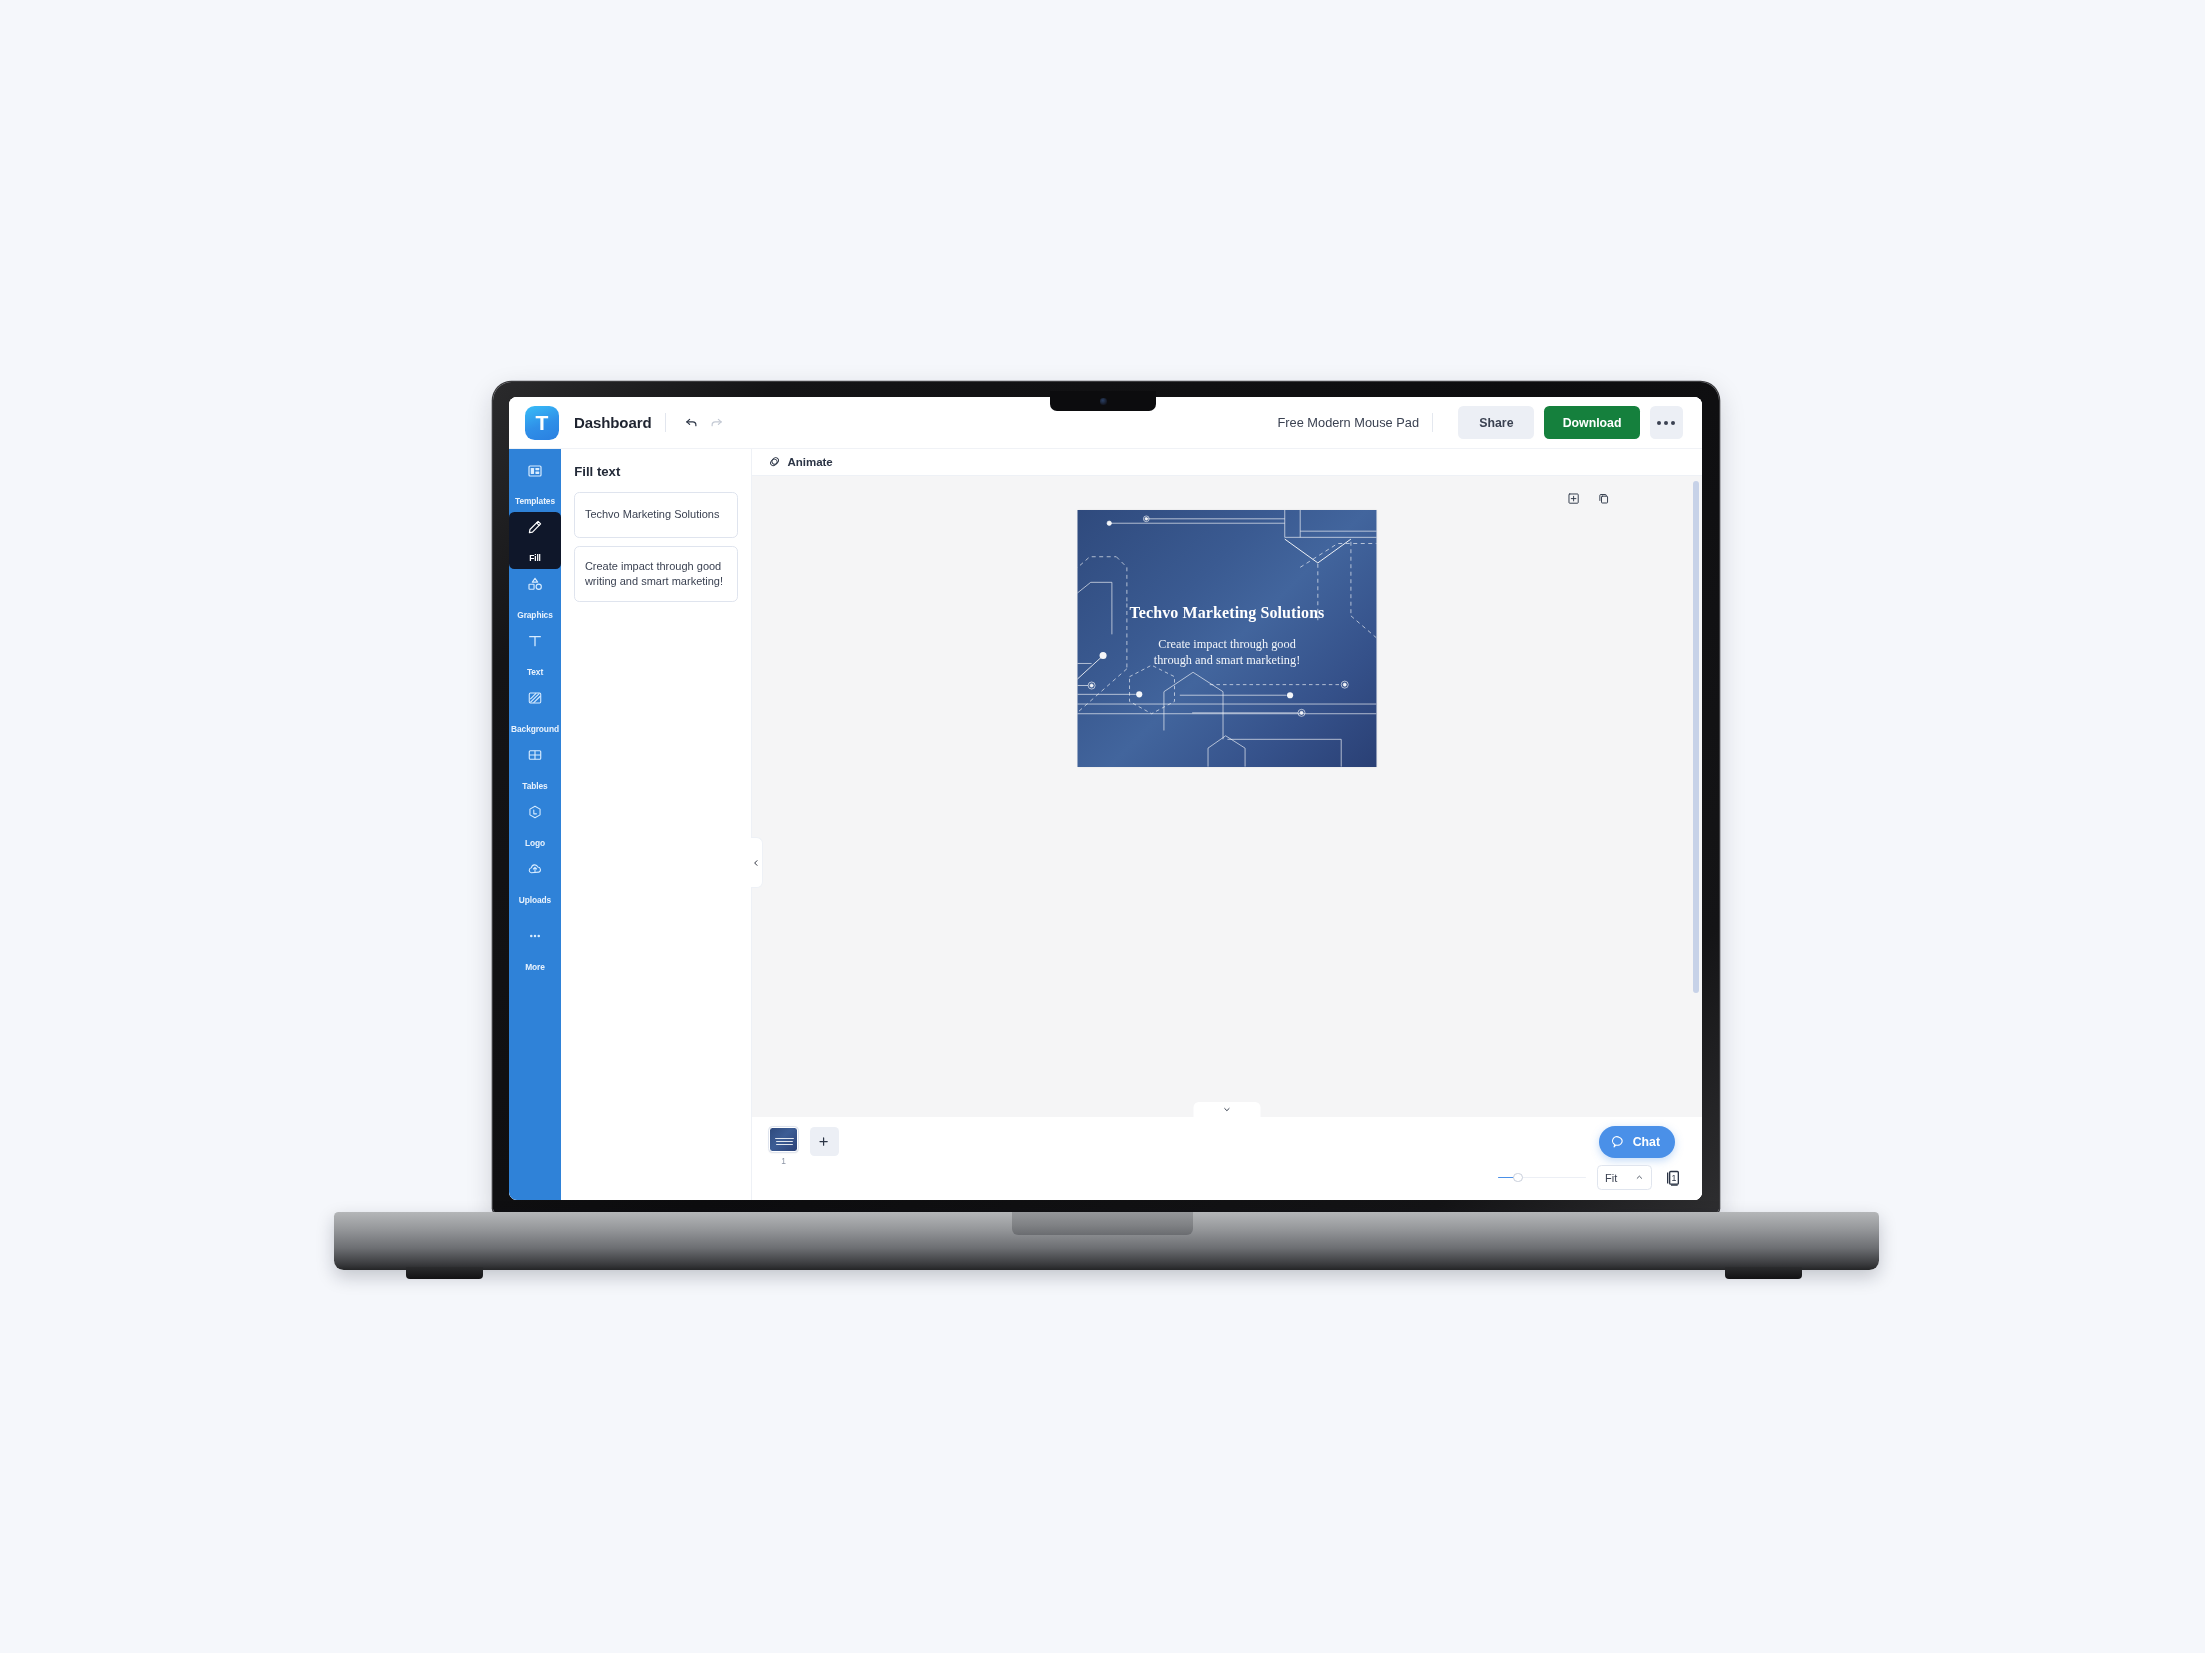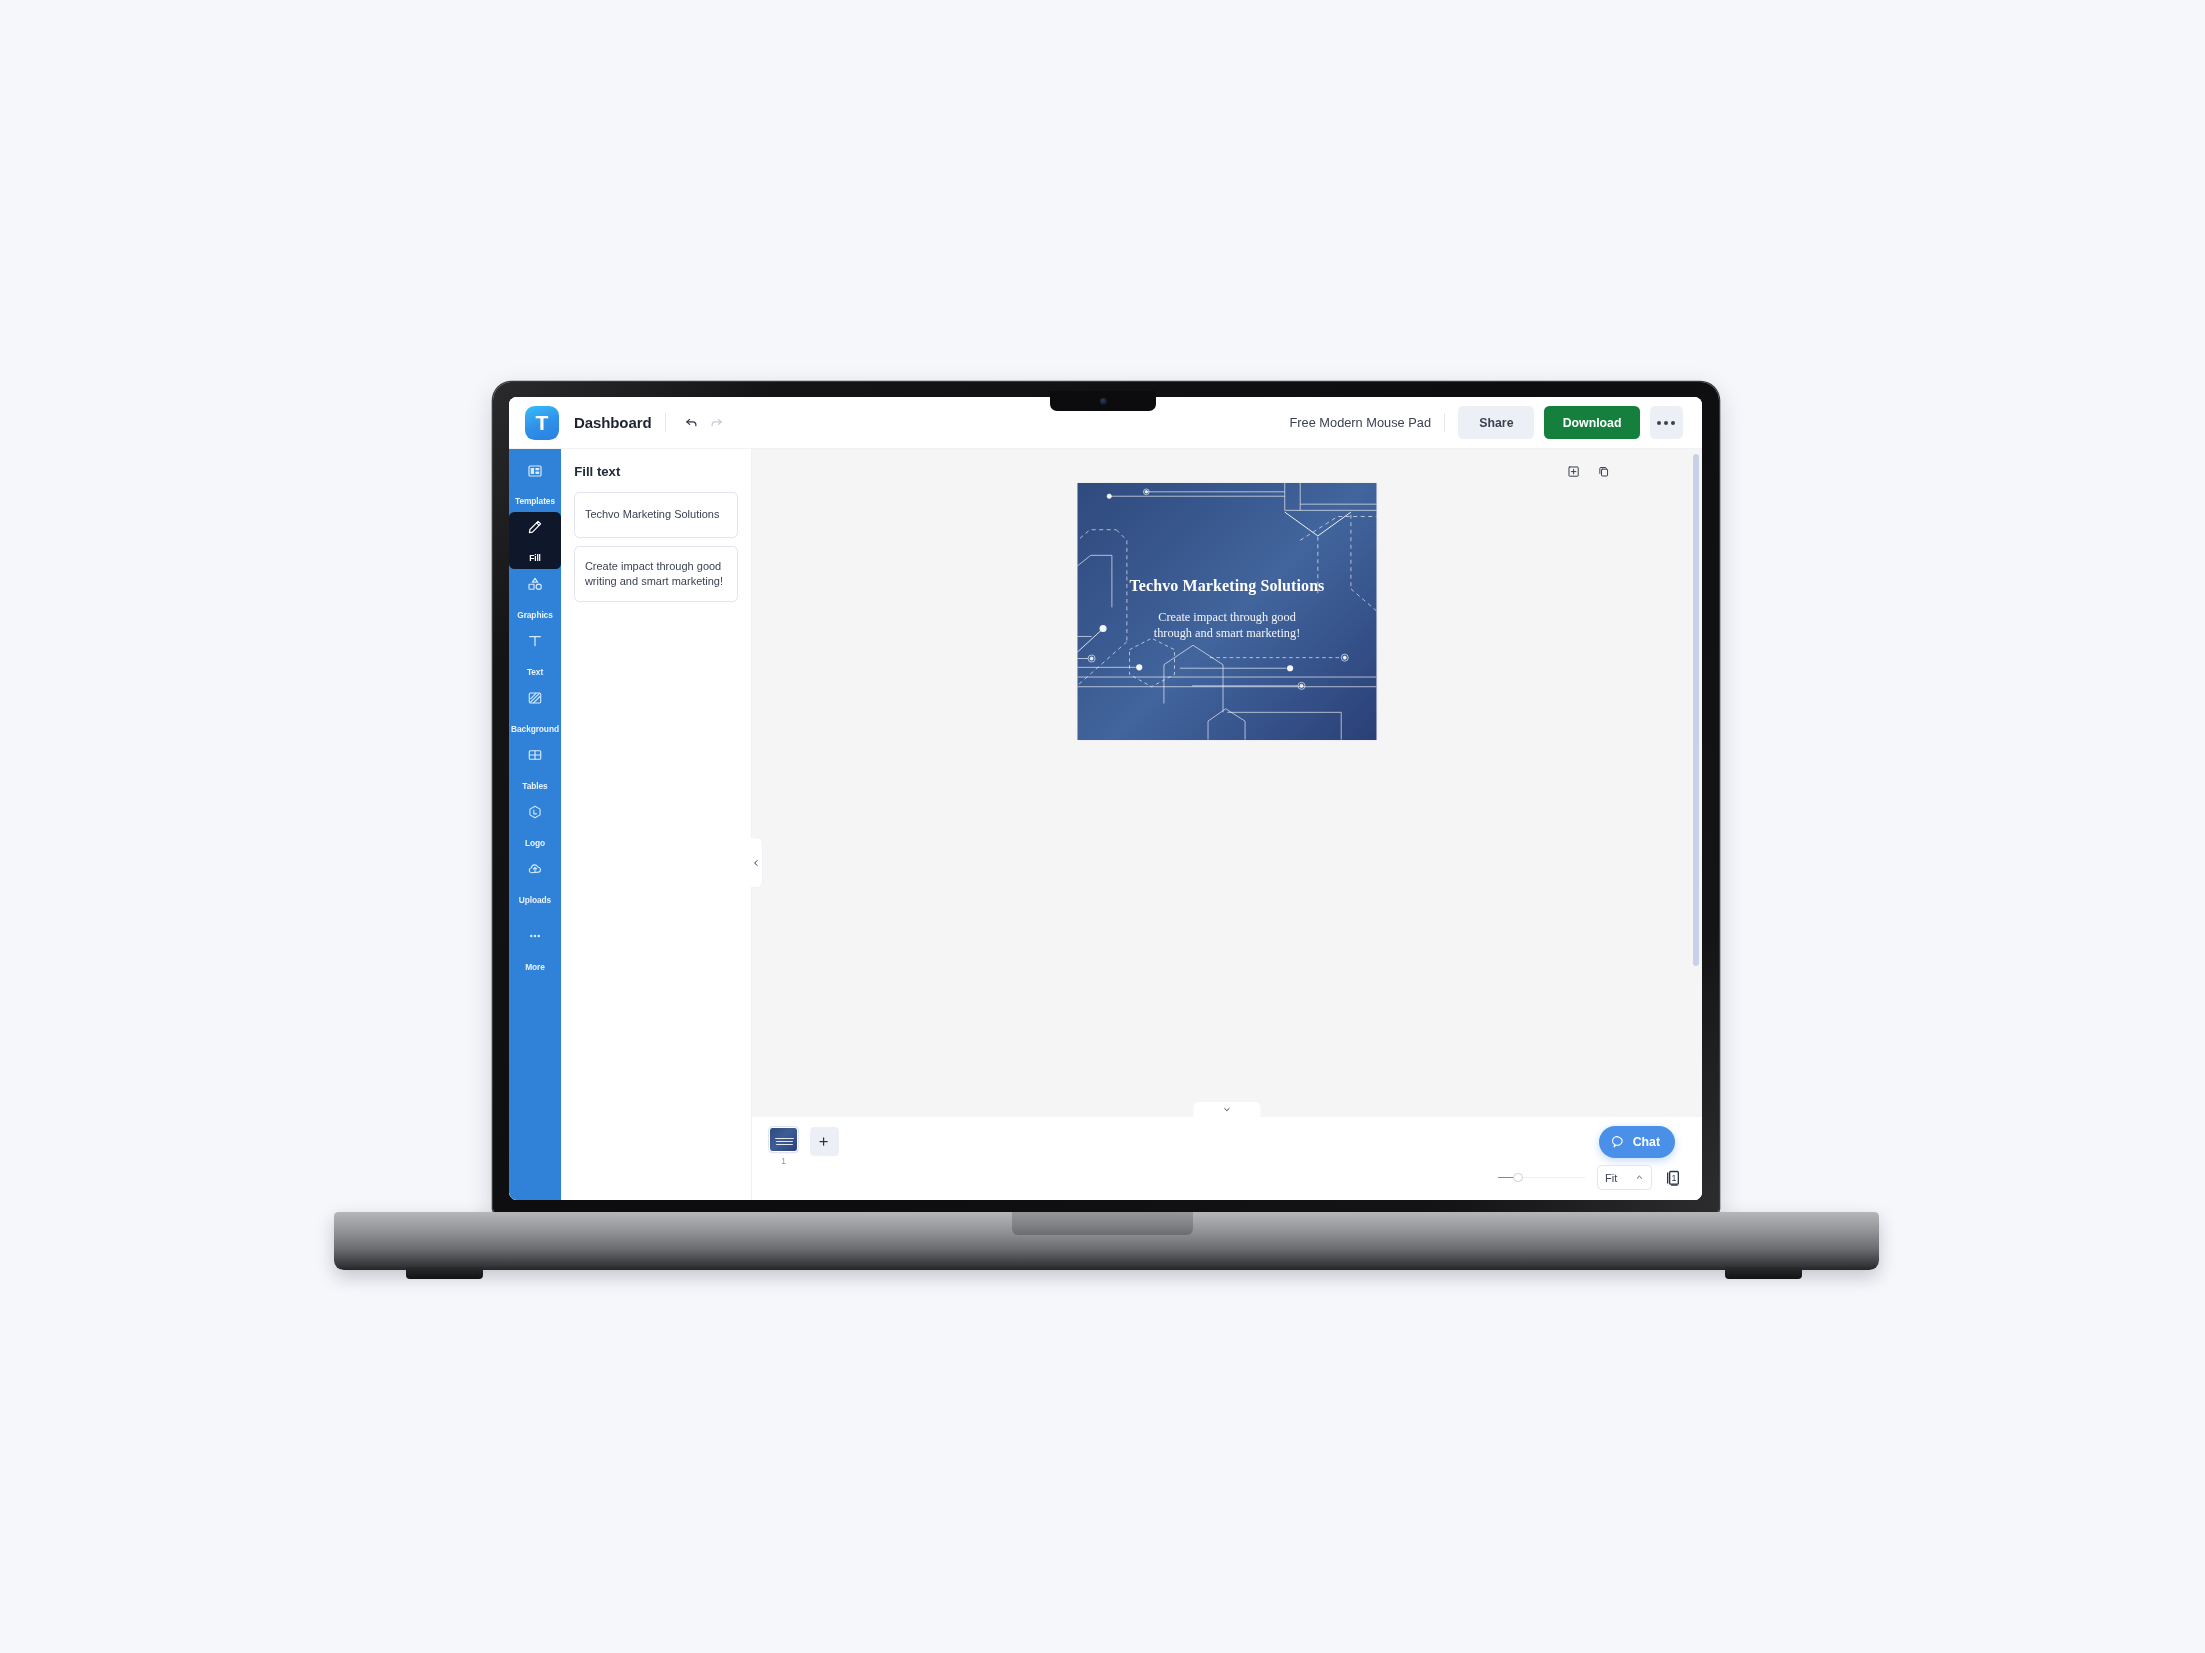--- a/index.html
+++ b/index.html
@@ -141,20 +141,21 @@
   #share-button {
     height: 33px;
     padding: 0 21px;
     background: #eceff5;
     border-radius: 5.3px;
     display: flex; align-items: center; justify-content: center;
     font-size: 12.3px;
     font-weight: bold;
     color: #3b4252;
     cursor: pointer;
+    margin-left: 12px;
   }
   #download-button {
     height: 33px;
     padding: 0 18.5px;
     margin-left: 9.7px;
     background: #15803d;
     border-radius: 5.3px;
     display: flex; align-items: center; justify-content: center;
     font-size: 12.3px;
     font-weight: bold;
@@ -621,20 +622,29 @@
 
           <div id="panel-collapse-tab">
             <svg width="8" height="8" viewBox="0 0 24 24" fill="none" stroke="#1f2430" stroke-width="2.8" stroke-linecap="round" stroke-linejoin="round">
               <path d="M15 5 L8 12 L15 19"></path>
             </svg>
           </div>
         </div>
 
         <div id="editor-area">
 
+          <div id="animate-bar">
+            <div id="animate-button">
+              <svg width="13.2" height="13.2" viewBox="0 0 24 24" fill="none" stroke="#2b3445" stroke-width="1.7">
+                <ellipse cx="13.2" cy="10.8" rx="5.2" ry="6.4" transform="rotate(42 13.2 10.8)"></ellipse>
+                <ellipse cx="10.6" cy="13.4" rx="5.2" ry="6.4" transform="rotate(42 10.6 13.4)"></ellipse>
+              </svg>
+              <span id="animate-label">Animate</span>
+            </div>
+          </div>
 
           <div id="canvas-stage">
 
             <div id="canvas-tools">
               <span class="canvas-tool-btn">
                 <svg width="13.2" height="13.2" viewBox="0 0 24 24" fill="none" stroke="#2b3445" stroke-width="1.7" stroke-linecap="round" stroke-linejoin="round">
                   <rect x="3.6" y="3.6" width="16.8" height="16.8" rx="1.4"></rect>
                   <path d="M12 7.8 V16.2 M7.8 12 H16.2"></path>
                 </svg>
               </span>

